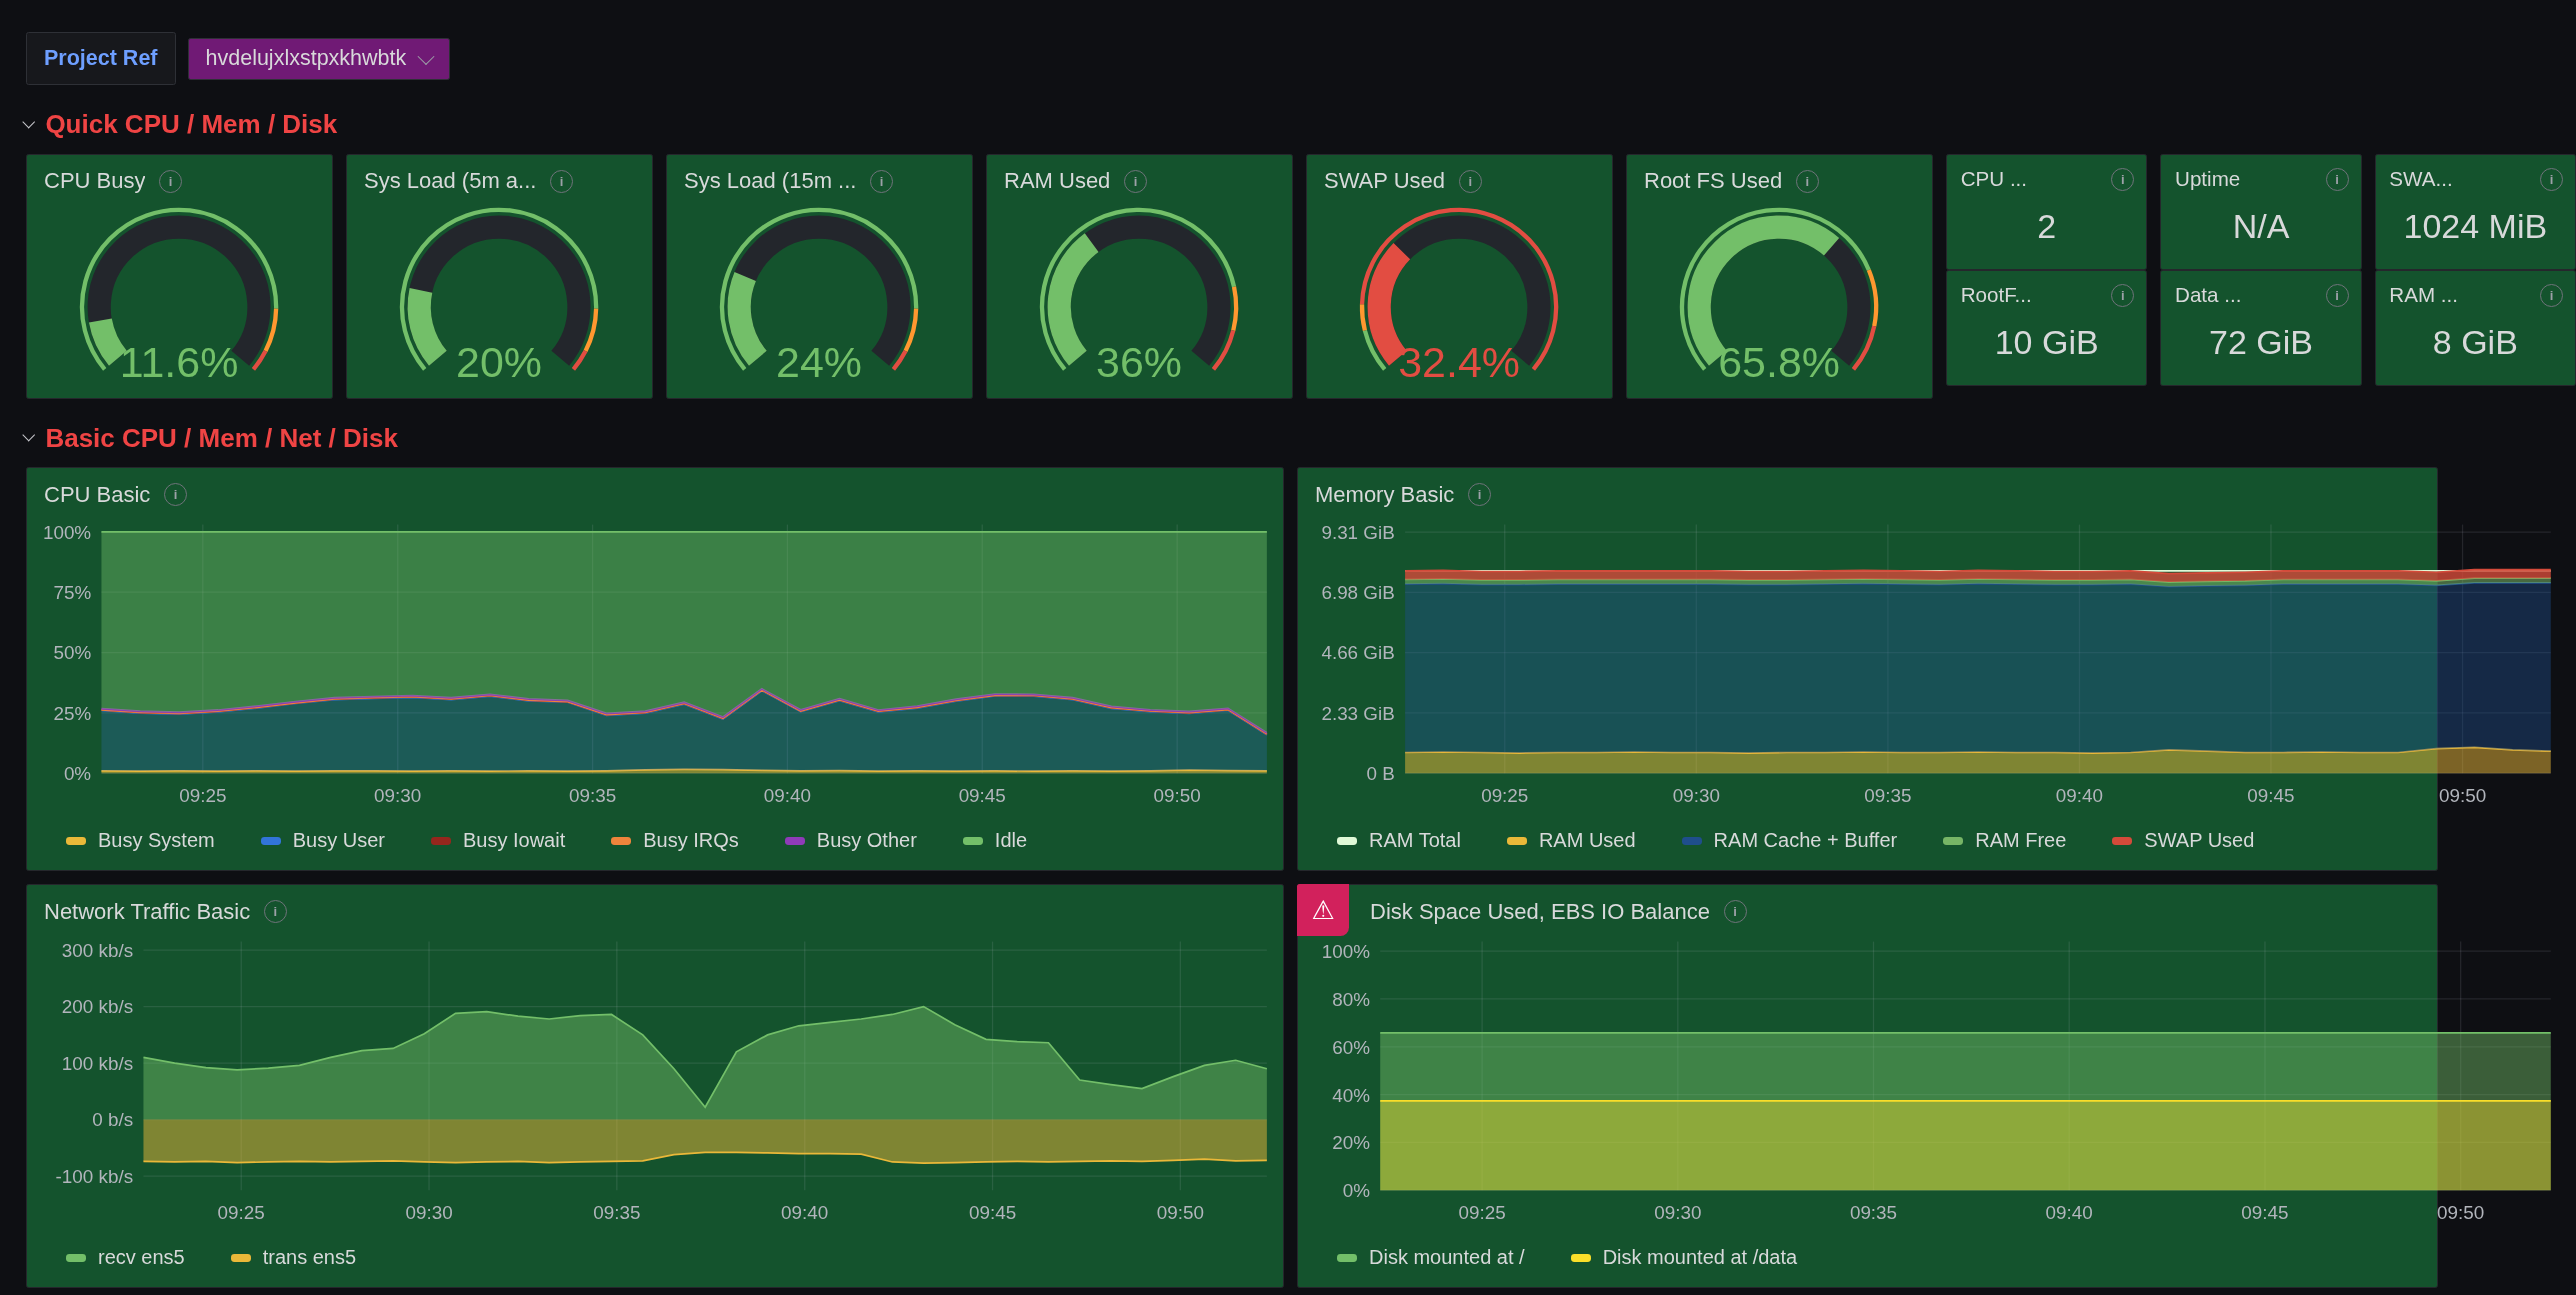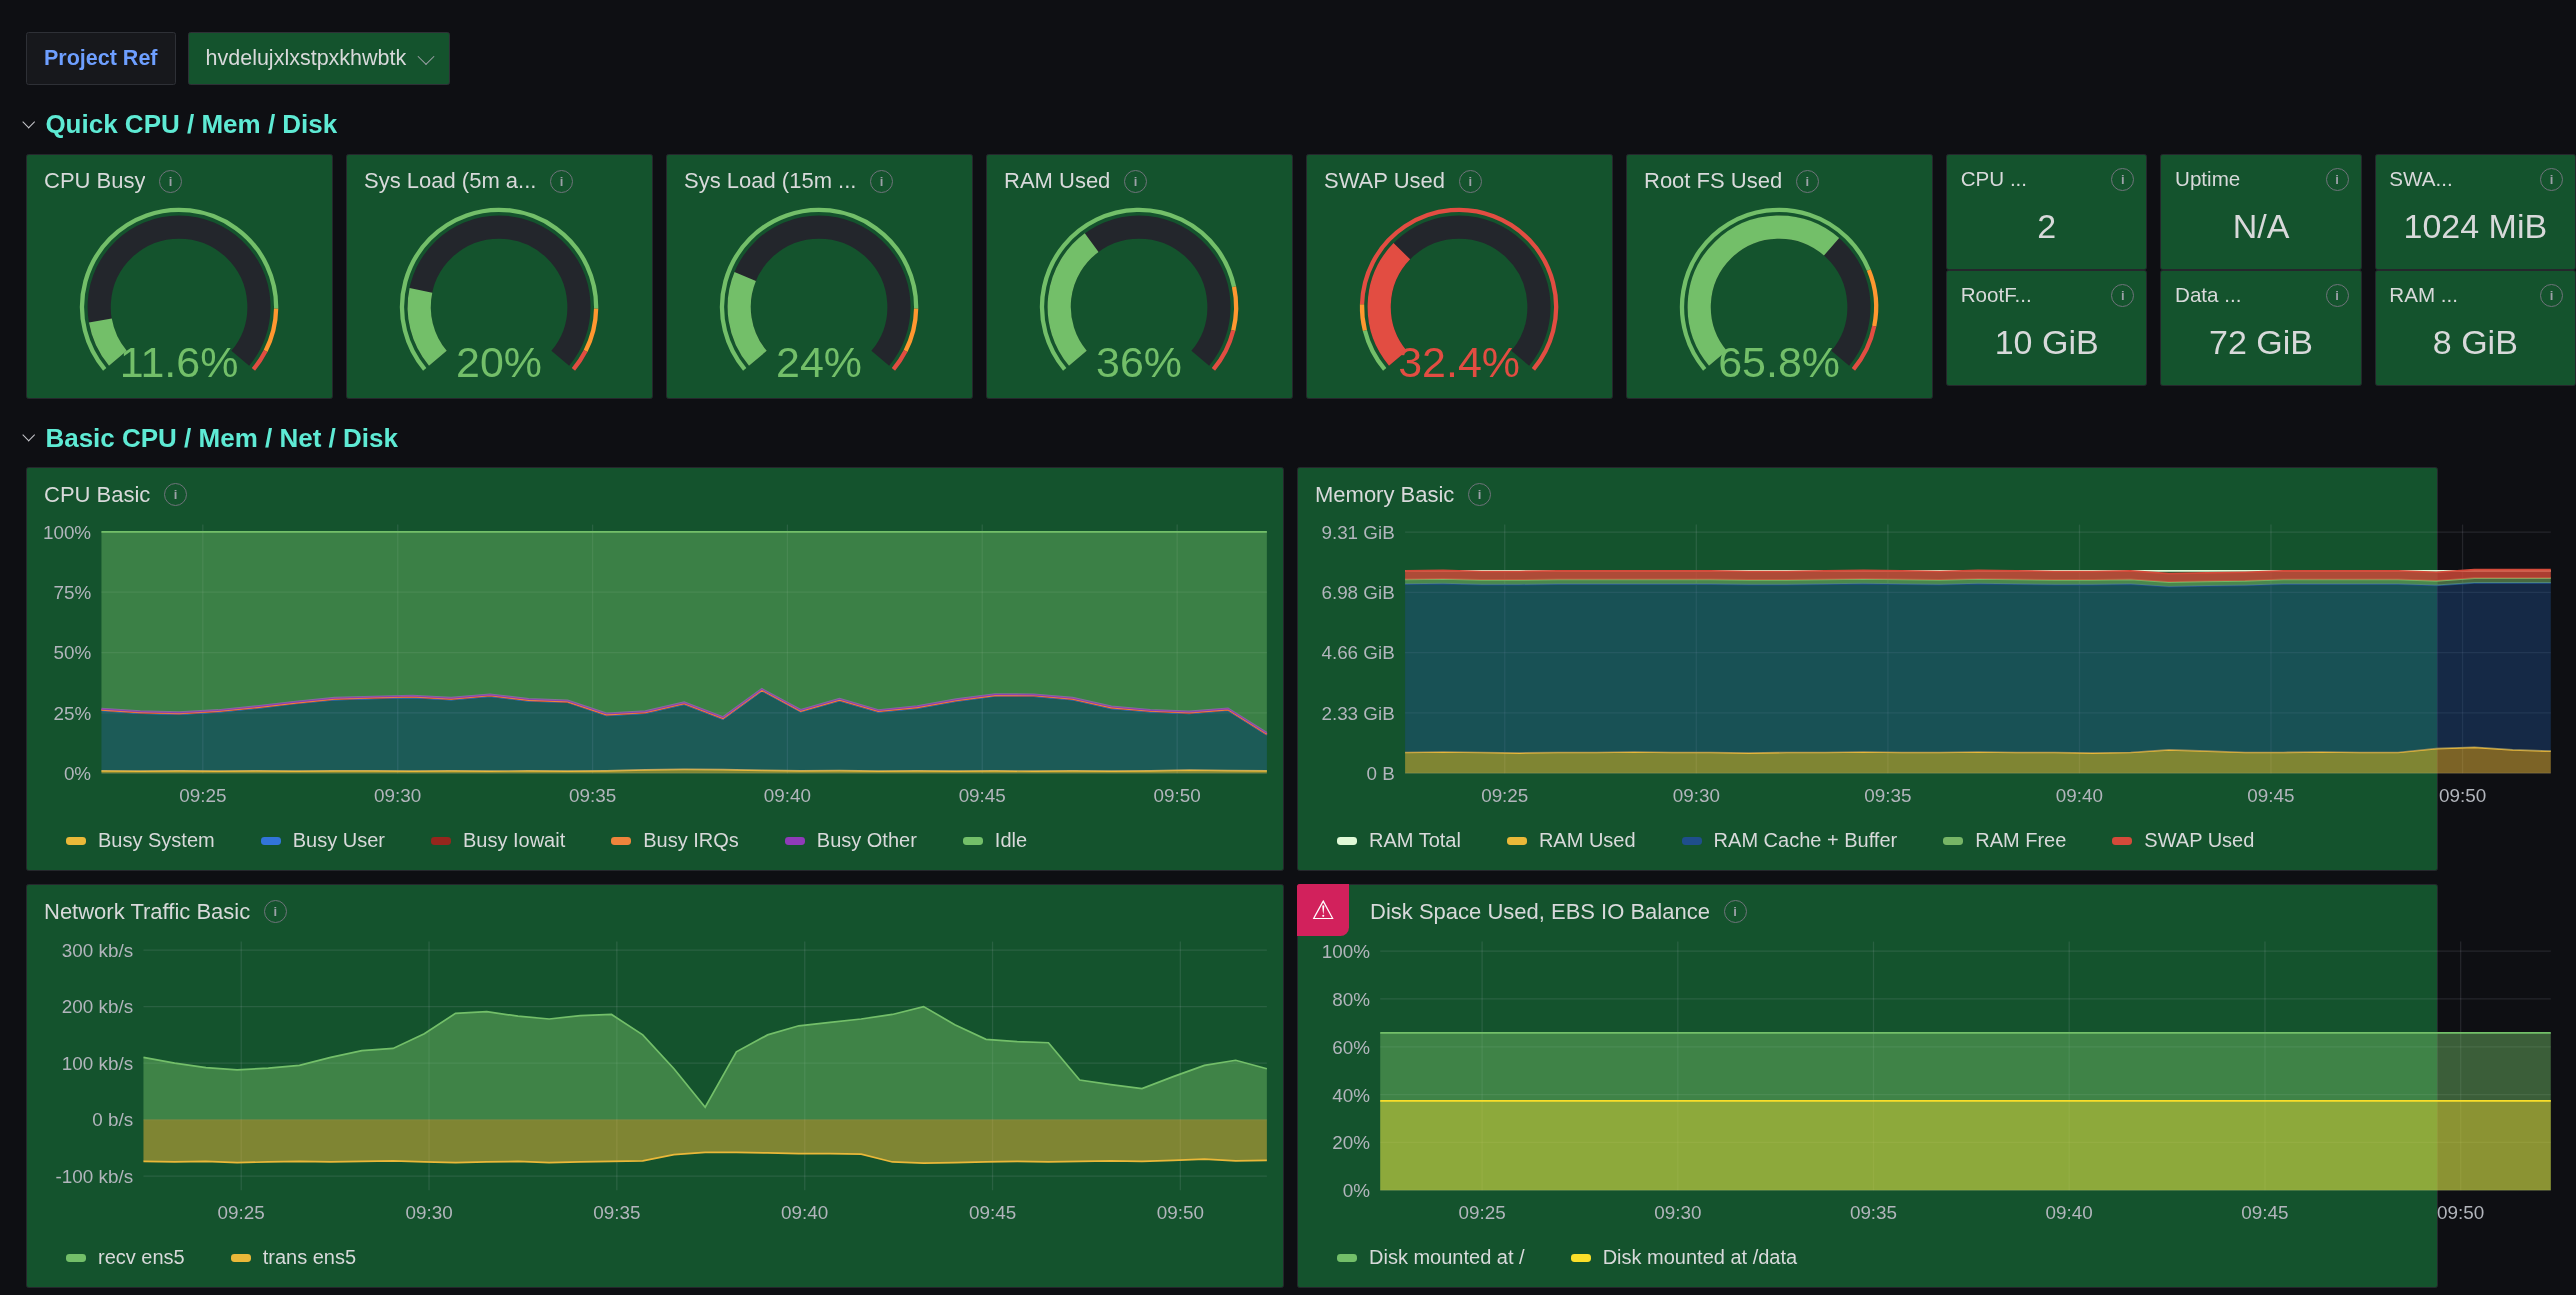--- a/index.html
+++ b/index.html
@@ -4,29 +4,29 @@
 <style>
   * { margin:0; padding:0; box-sizing:border-box; }
   html,body { width:2576px; height:1296px; background:#0e0f13; overflow:hidden;
     font-family:"Liberation Sans","DejaVu Sans",sans-serif; color:#d8d9da; }
 
   
   .topbar { display:flex; align-items:center; gap:12px; padding:32px 0 0 26px; }
   .var-label { height:53px; display:flex; align-items:center; padding:0 17px;
     background:#17181c; border:0.9px solid #2e3036; border-radius:2.6px;
     color:#6e9fff; font-size:21.5px; font-weight:600; }
-  .var-value { height:53px; display:flex; align-items:center; gap:13.7px; padding:0 17px;
-    background:#14532d; border:0.9px solid #2e3036; border-radius:2.6px;
+  .var-value { height:42px; display:flex; align-items:center; gap:13.7px; padding:0 17px;
+    background:#701a75; border:0.9px solid #2e3036; border-radius:2.6px;
     color:#d8d9da; font-size:21.5px; font-weight:500; cursor:pointer; }
   .chev { width:12px; height:12px; border-right:1.7px solid #9da1a8; border-bottom:1.7px solid #9da1a8;
     transform:rotate(45deg) translate(-1.7px,-1.7px); display:inline-block; }
 
   
   .section-header { display:flex; align-items:center; gap:12px; margin:24px 0 13.7px 24px;
-    font-size:26px; font-weight:600; color:#5eead4; cursor:pointer; }
+    font-size:26px; font-weight:600; color:#ef4444; cursor:pointer; }
   .section-header .chev { width:9.4px; height:9.4px; border-width:1.7px; border-color:#c7c8cd; }
 
   
   .panel { background:#14532d; border:0.9px solid #25272c; border-radius:2.6px; position:relative; }
   .panel-header { height:48px; display:flex; align-items:center; gap:13.7px; padding:5.2px 15.5px 0 17px; }
   .panel-title { font-size:22px; font-weight:500; color:#d8d9da; white-space:nowrap;
     overflow:hidden; text-overflow:ellipsis; cursor:pointer; }
   .info-icon { width:23px; height:23px; min-width:23px; border:1.7px solid #6f737a; border-radius:50%;
     display:flex; align-items:center; justify-content:center; color:#9da1a8;
     font-size:13px; font-weight:700; cursor:pointer; }

